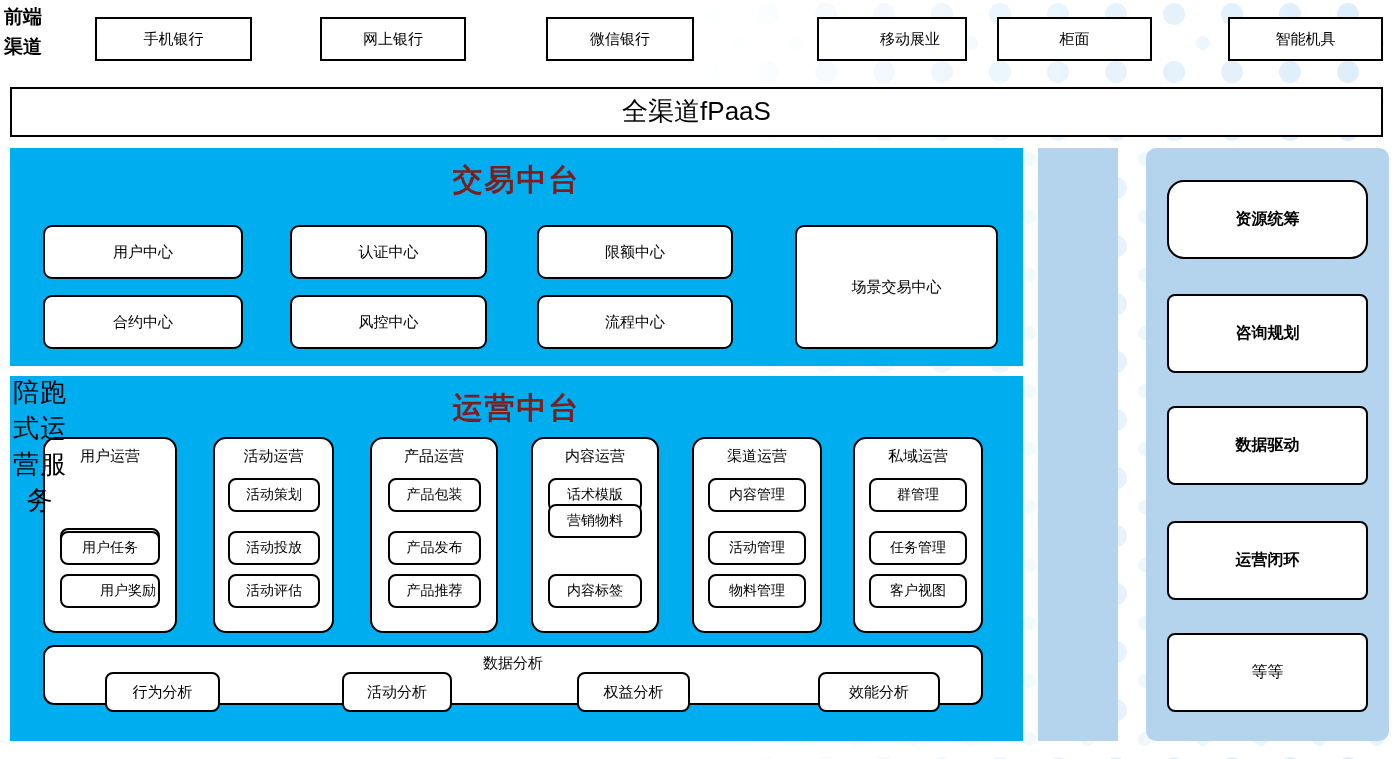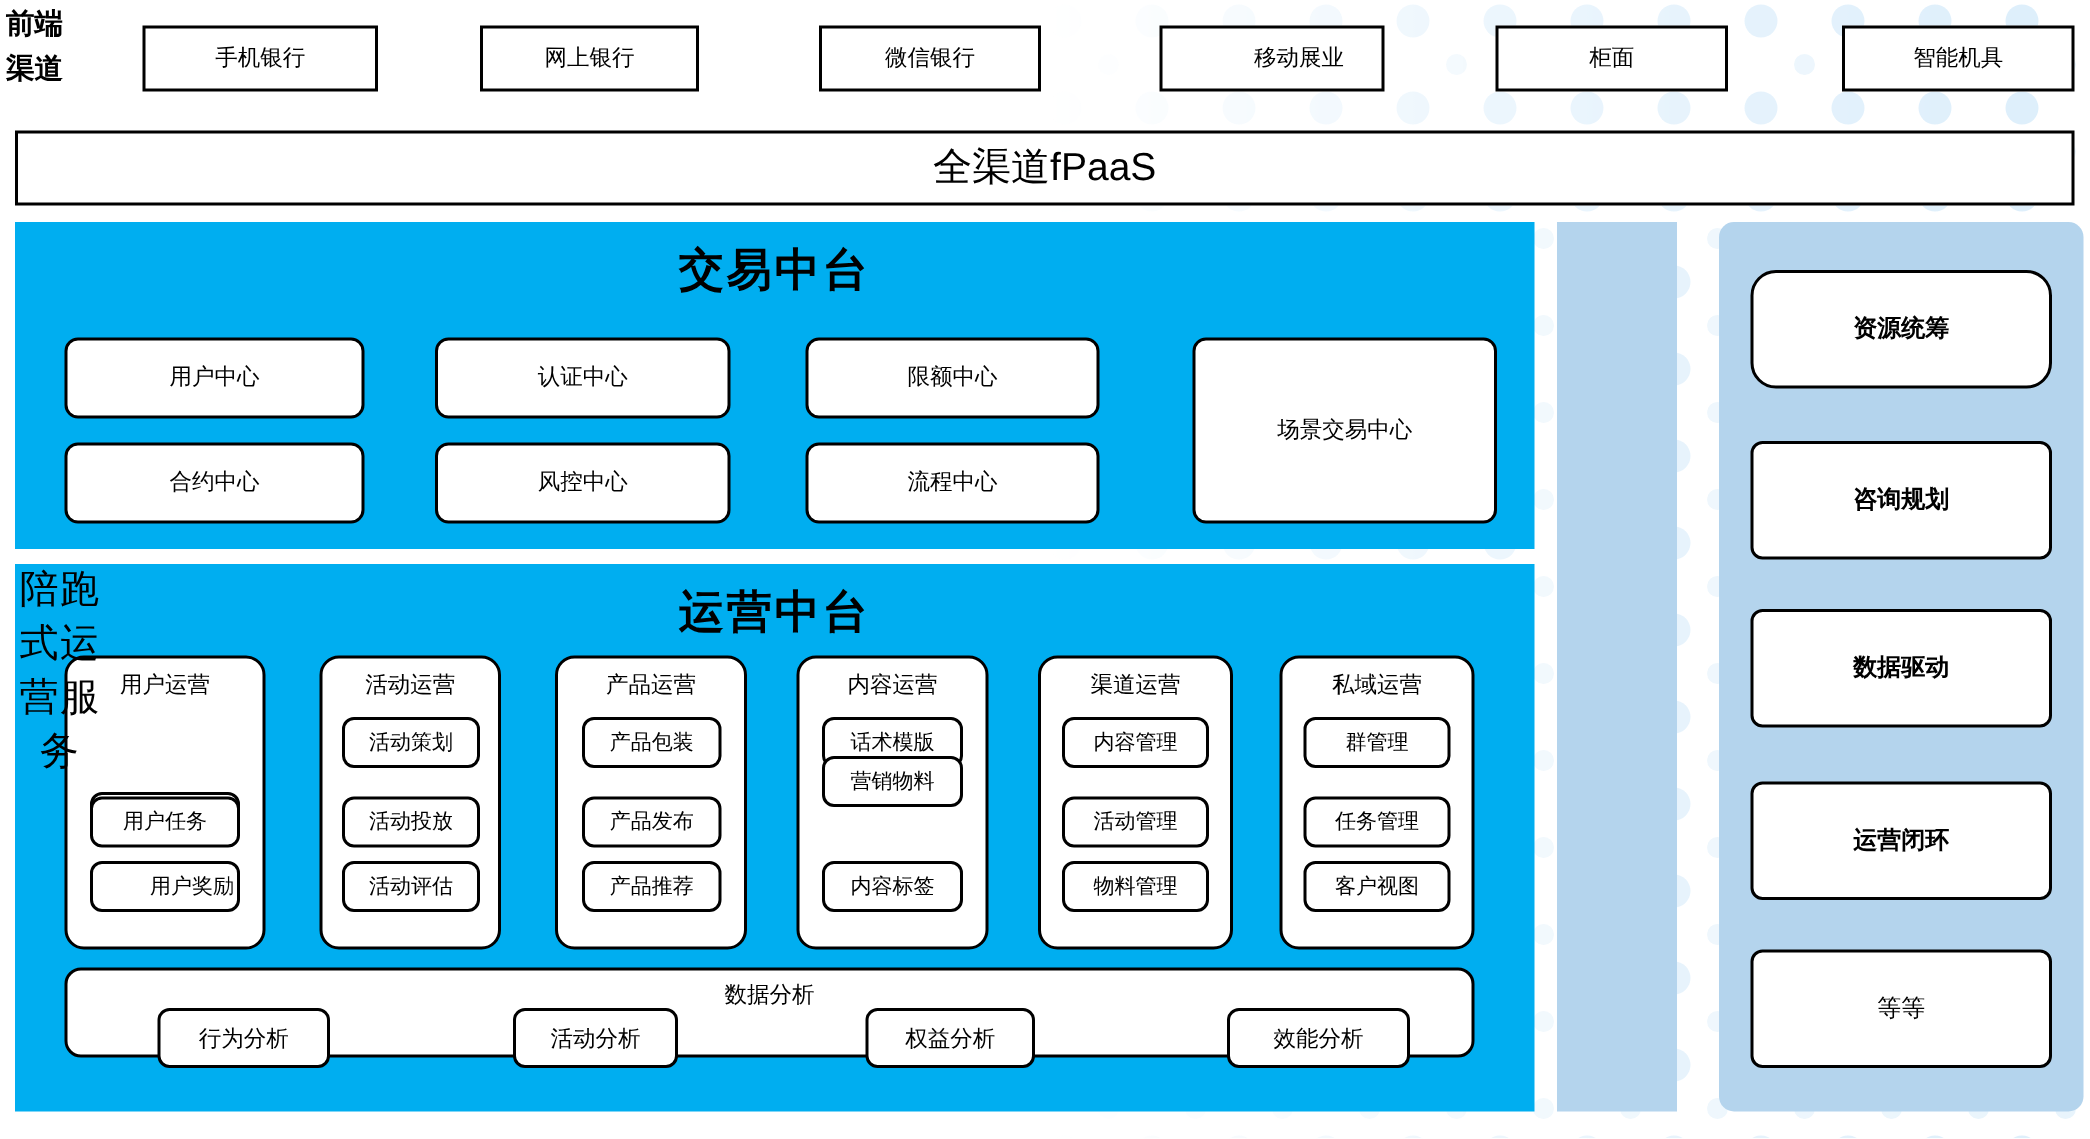--- a/index.html
+++ b/index.html
@@ -79,21 +79,21 @@
     background: #00AEF0;
     z-index: 2;
   }
   .panel-title {
     position: absolute;
     left: 0;
     width: 100%;
     text-align: center;
     font-weight: bold;
     font-size: 30px;
-    color: #000000;
+    color: #7f1d1d;
     letter-spacing: 2px;
   }
 
   
   .trade-box {
     height: 54px;
     font-size: 15px;
     z-index: 3;
   }
 
@@ -235,21 +235,21 @@
 
   <div class="box channel-box" style="left:95px; width:157px;">
     <span>手机银行</span>
   </div>
   <div class="box channel-box" style="left:320px; width:146px;">
     <span>网上银行</span>
   </div>
   <div class="box channel-box" style="left:546px; width:148px;">
     <span>微信银行</span>
   </div>
-  <div class="box channel-box" style="left:773px; width:150px;padding-left:36px;">
+  <div class="box channel-box" style="left:817px; width:150px;padding-left:36px;">
     <span>移动展业</span>
   </div>
   <div class="box channel-box" style="left:997px; width:155px;">
     <span>柜面</span>
   </div>
   <div class="box channel-box" style="left:1228px; width:155px;">
     <span>智能机具</span>
   </div>
 
   <div id="fpaas-bar" class="box">

